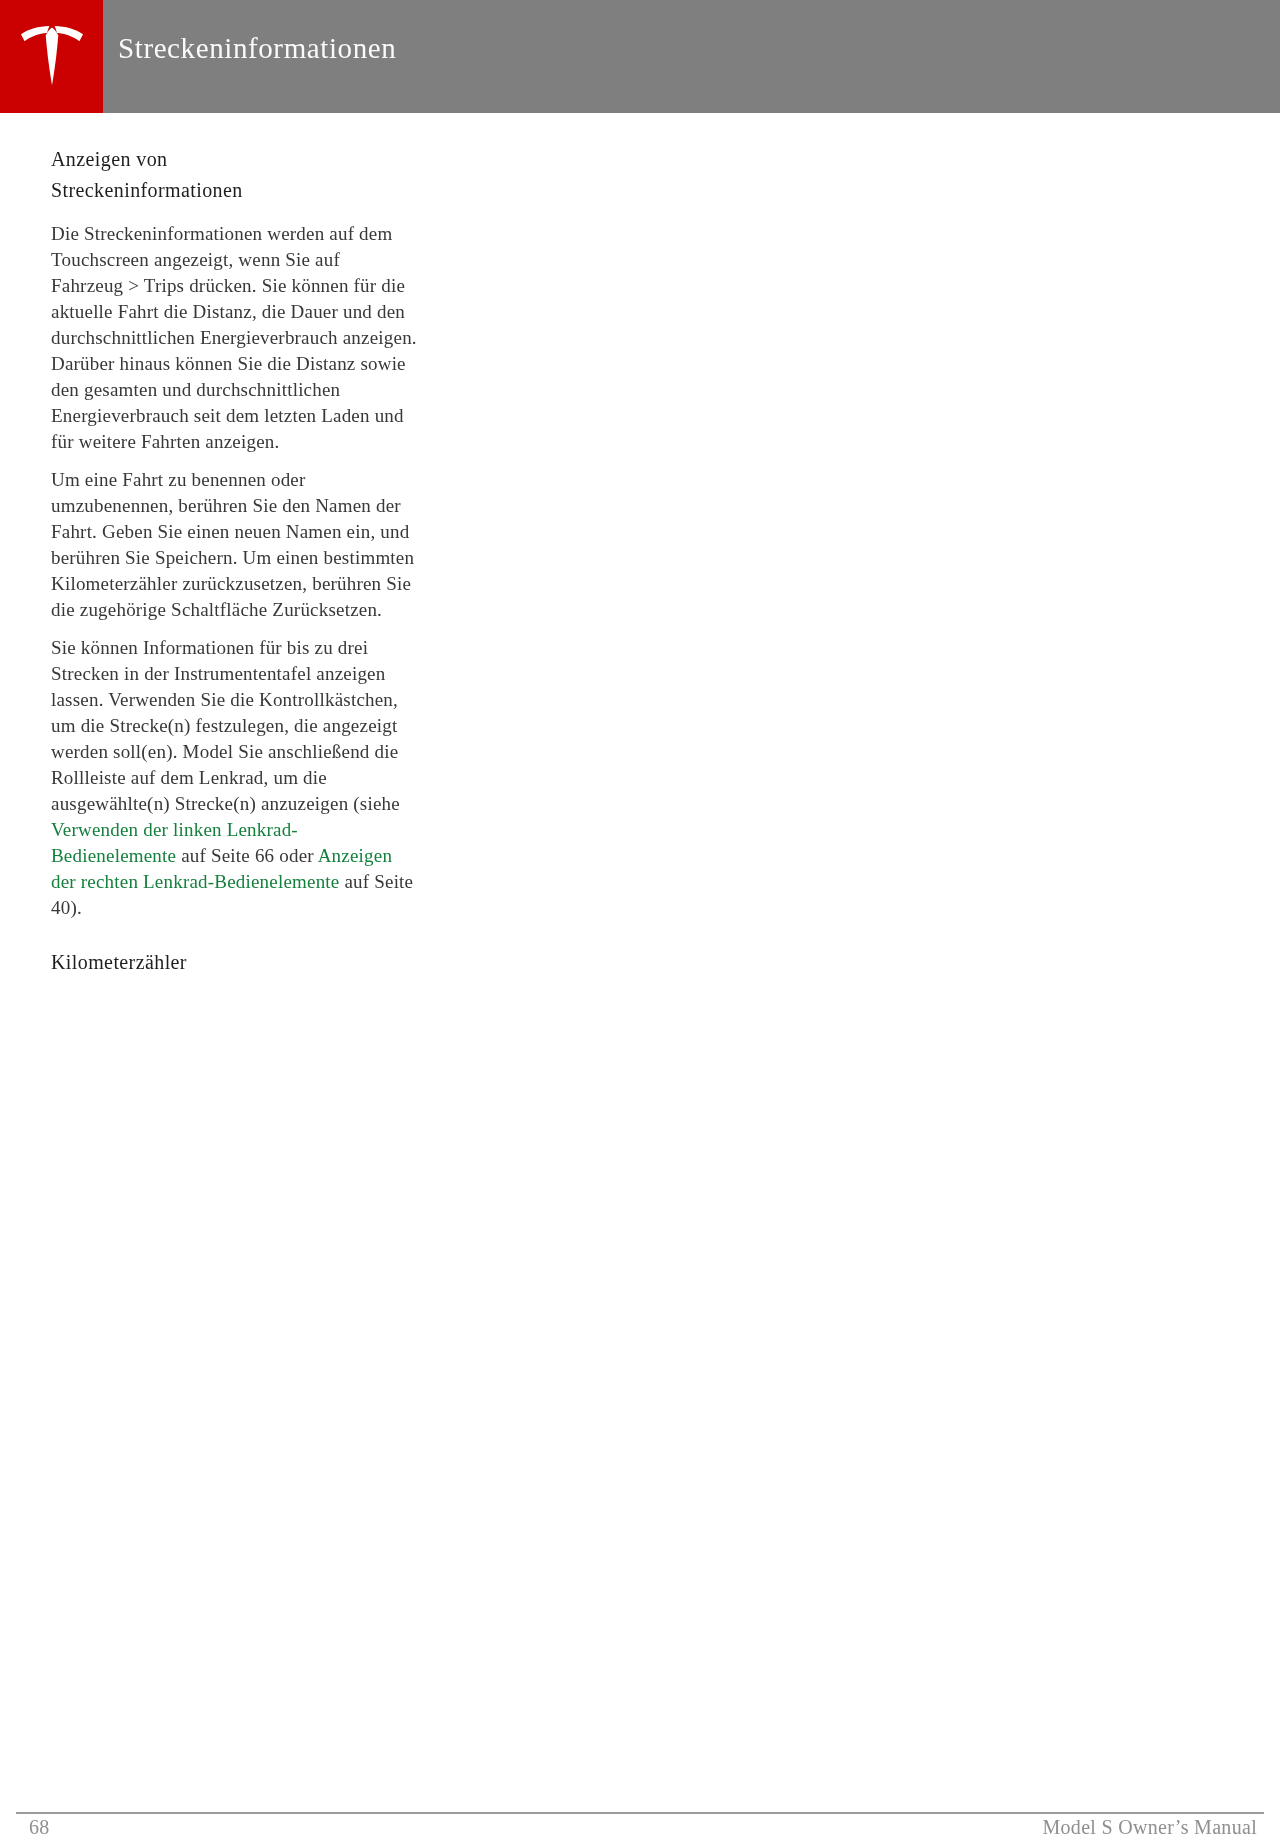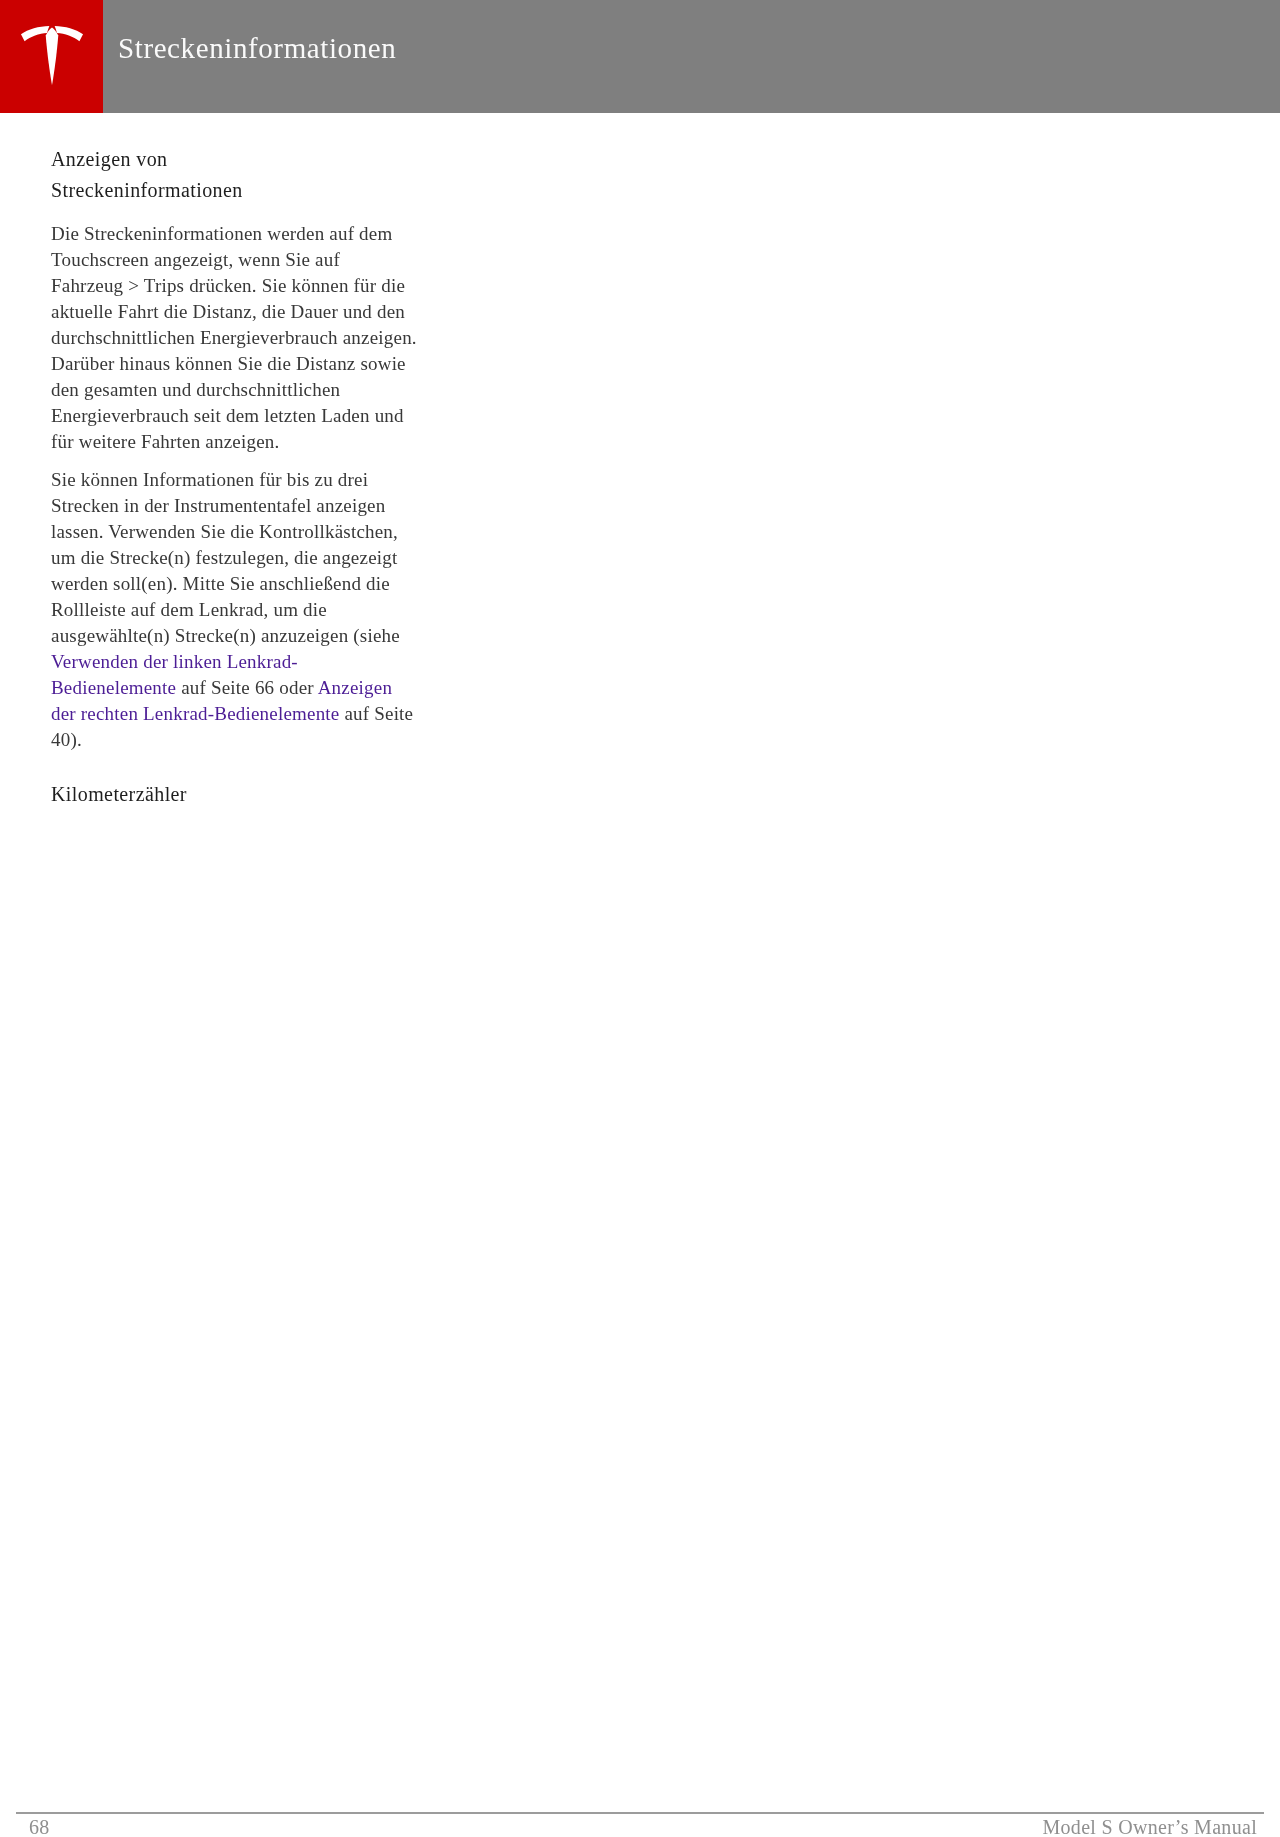--- a/index.html
+++ b/index.html
@@ -60,21 +60,21 @@
   .section-heading.kilometer { margin-top: 26px; margin-bottom: 12px; }
   .prose {
     font-size: 19px;
     line-height: 26px;
     letter-spacing: 0.2px;
     color: #383838;
     margin: 0 0 12px 0;
     white-space: pre-line;
   }
   .link {
-    color: #4c1d95;
+    color: #15803d;
     text-decoration: none;
     cursor: pointer;
   }
 
   
   .footer-rule {
     position: absolute;
     left: 16px;
     right: 16px;
     top: 1812px;
@@ -123,26 +123,32 @@
     <p class="prose">Die Streckeninformationen werden auf dem
 Touchscreen angezeigt, wenn Sie auf
 Fahrzeug &gt; Trips drücken. Sie können für die
 aktuelle Fahrt die Distanz, die Dauer und den
 durchschnittlichen Energieverbrauch anzeigen.
 Darüber hinaus können Sie die Distanz sowie
 den gesamten und durchschnittlichen
 Energieverbrauch seit dem letzten Laden und
 für weitere Fahrten anzeigen.</p>
 
+    <p class="prose">Um eine Fahrt zu benennen oder
+umzubenennen, berühren Sie den Namen der
+Fahrt. Geben Sie einen neuen Namen ein, und
+berühren Sie Speichern. Um einen bestimmten
+Kilometerzähler zurückzusetzen, berühren Sie
+die zugehörige Schaltfläche Zurücksetzen.</p>
 
     <p class="prose"><span>Sie können Informationen für bis zu drei
 Strecken in der Instrumententafel anzeigen
 lassen. Verwenden Sie die Kontrollkästchen,
 um die Strecke(n) festzulegen, die angezeigt
-werden soll(en). Mitte Sie anschließend die
+werden soll(en). Model Sie anschließend die
 Rollleiste auf dem Lenkrad, um die
 ausgewählte(n) Strecke(n) anzuzeigen (siehe
 </span><a class="link" href="#">Verwenden der linken Lenkrad-
 Bedienelemente</a><span> auf Seite 66 oder </span><a class="link" href="#">Anzeigen
 der rechten Lenkrad-Bedienelemente</a><span> auf Seite
 40).</span></p>
 
     <h2 class="section-heading kilometer">Kilometerzähler</h2>
 
 

